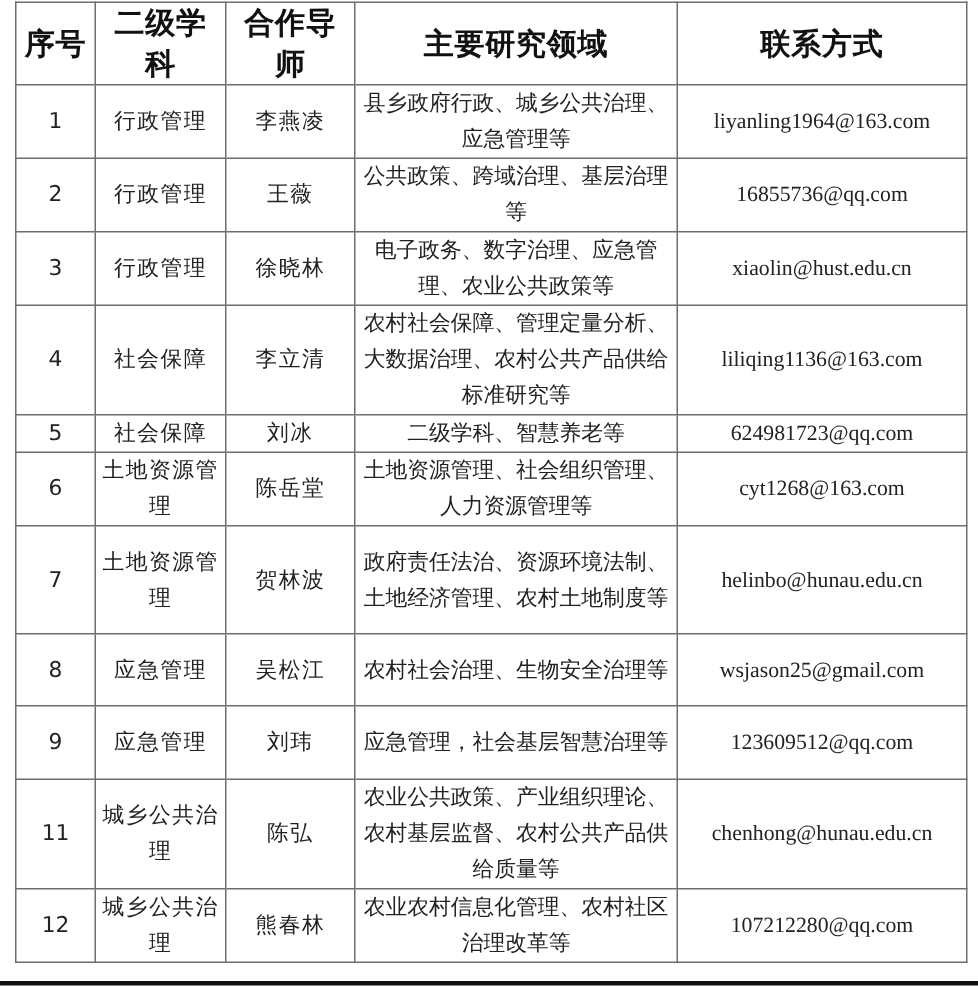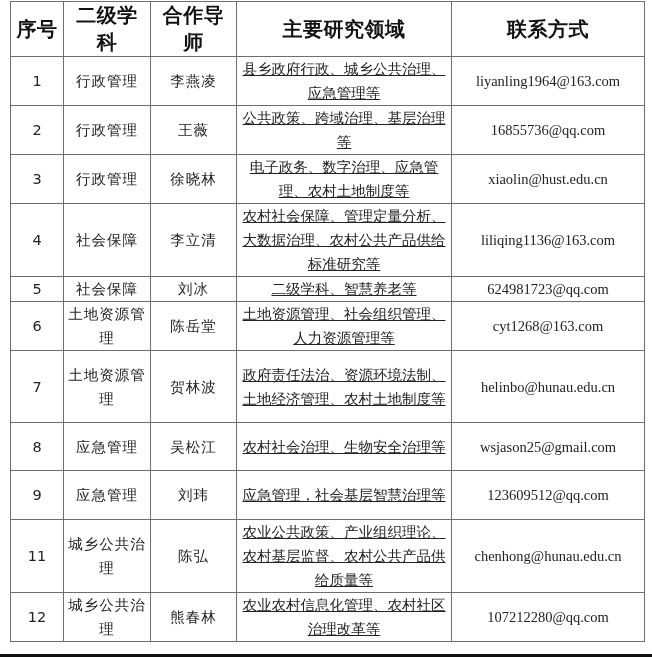--- a/index.html
+++ b/index.html
@@ -40,21 +40,21 @@
       letter-spacing: 0.5px;
     }
     table.tutors td {
       font-size: 14.5px;
       line-height: 24px;
       color: #222;
     }
     td.c-no { font-size: 15px; }
     td.c-subject { letter-spacing: 1px; line-height: 25px; font-family: Liberation Serif, serif; }
     td.c-tutor { letter-spacing: 1px; margin-left: 12px; }
-    td.c-area { line-height: 24px; padding: 0 4px; text-decoration: underline; }
+    td.c-area { line-height: 24px; padding: 0 4px; }
     td.c-contact {
       font-family: Liberation Serif, serif;
       font-size: 14.5px;
       letter-spacing: 0px;
     }
     col.w-no { width: 53px; }
     col.w-subject { width: 87px; }
     col.w-tutor { width: 86px; }
     col.w-area { width: 215px; }
     col.w-contact { width: 193px; }
@@ -99,21 +99,21 @@
         <td class="c-no">2</td>
         <td class="c-subject">行政管理</td>
         <td class="c-tutor">王薇</td>
         <td class="c-area">公共政策、跨域治理、基层治理等</td>
         <td class="c-contact">16855736@qq.com</td>
       </tr>
       <tr style="height: 49px;">
         <td class="c-no">3</td>
         <td class="c-subject">行政管理</td>
         <td class="c-tutor">徐晓林</td>
-        <td class="c-area">电子政务、数字治理、应急管理、农村土地制度等</td>
+        <td class="c-area">电子政务、数字治理、应急管理、农业公共政策等</td>
         <td class="c-contact">xiaolin@hust.edu.cn</td>
       </tr>
       <tr style="height: 72px;">
         <td class="c-no">4</td>
         <td class="c-subject">社会保障</td>
         <td class="c-tutor">李立清</td>
         <td class="c-area">农村社会保障、管理定量分析、大数据治理、农村公共产品供给标准研究等</td>
         <td class="c-contact">liliqing1136@163.com</td>
       </tr>
       <tr style="height: 25px;">

